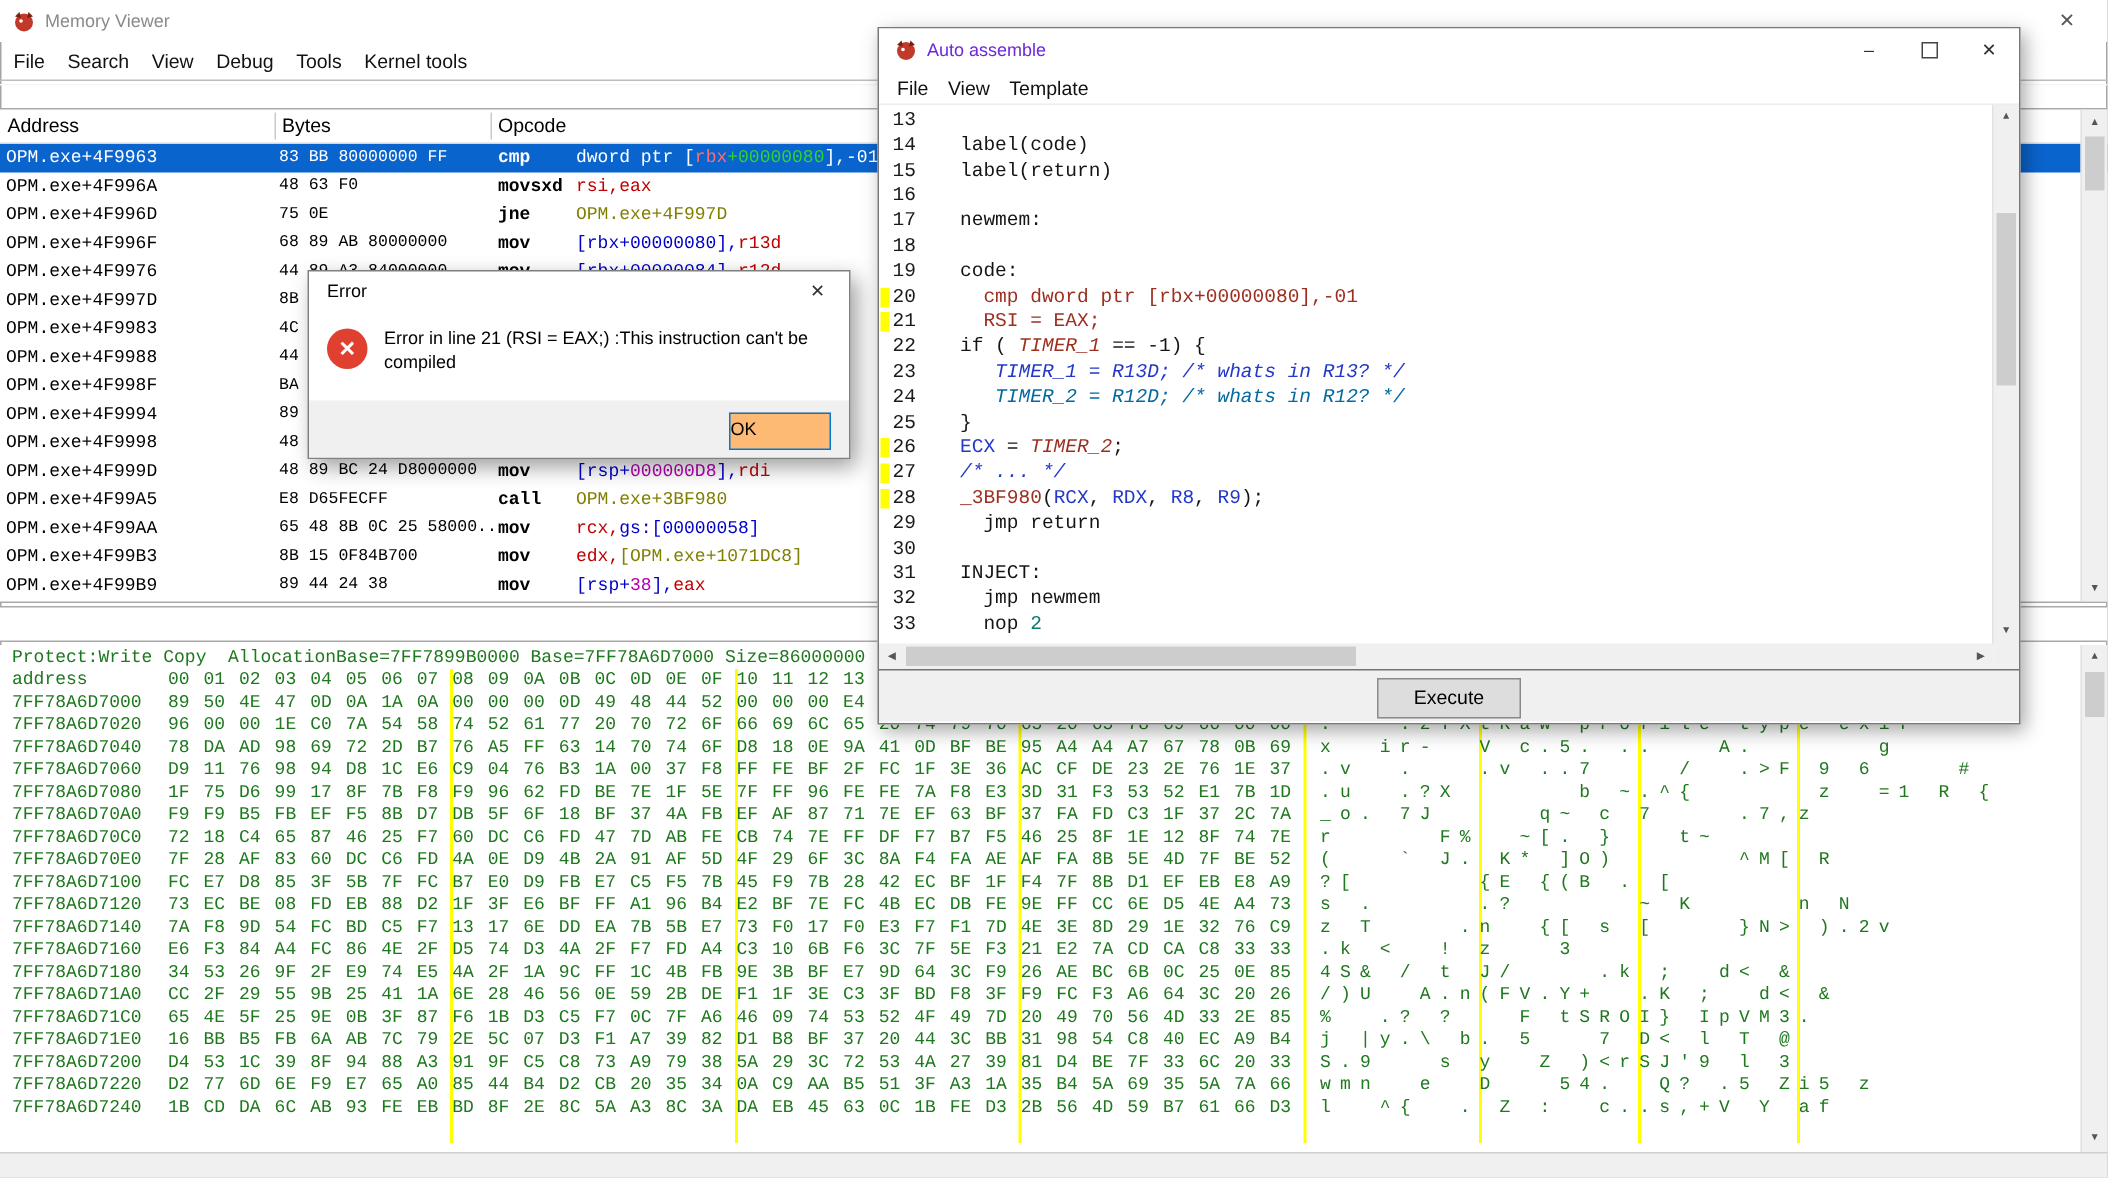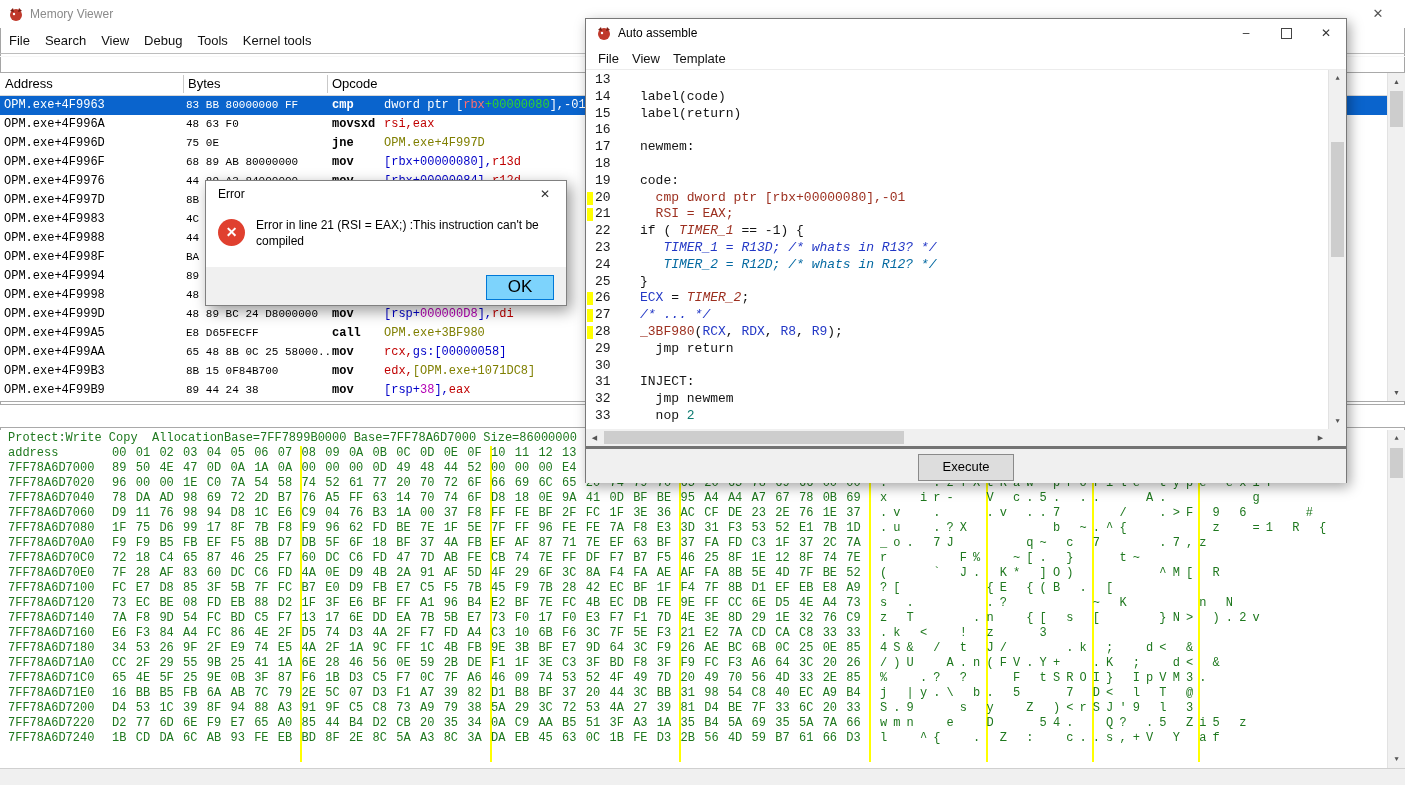--- a/index.html
+++ b/index.html
@@ -51,46 +51,46 @@
   .hbytes{position:absolute;left:112px;white-space:nowrap;}
   .hcell{display:inline-block;width:23.7px;}
   .hascii{position:absolute;left:880px;white-space:pre;letter-spacing:6.1px;}
   .ysep{position:absolute;top:16px;height:316px;width:2px;z-index:0;}
   .hex-sb{right:0;top:0;height:338px;border-left:1px solid #e2e2e2;}
   .bottomstrip{position:absolute;top:768px;left:0;width:1405px;height:17px;background:#f0f0f0;border-top:1px solid #d0d0d0;}
   
   .aa-window{position:absolute;left:585px;top:18px;width:760px;height:463px;background:#fff;border:1px solid #787878;box-shadow:3px 4px 12px rgba(0,0,0,0.35);z-index:50;}
   .aa-titlebar{position:relative;height:28px;background:#fff;}
   .aa-icon{position:absolute;left:10px;top:6px;width:16px;height:16px;}
-  .aa-title{position:absolute;left:32px;top:7px;font-size:12px;color:#000000;}
+  .aa-title{position:absolute;left:32px;top:7px;font-size:12px;color:#6d28d9;}
   .aa-btns{position:absolute;right:0;top:0;height:28px;display:flex;}
   .aa-btn{width:40px;height:28px;text-align:center;line-height:28px;font-size:12px;color:#333;}
   .maxbox{display:inline-block;width:9px;height:9px;border:1px solid #444;vertical-align:middle;}
   #aa-menu{position:relative;height:22px;padding-left:12px;gap:13px;}
   .aa-code{position:absolute;top:50px;left:0;right:0;height:360px;overflow:hidden;border-top:1px solid #ececec;font-family:"Liberation Mono",monospace;font-size:13px;background:#fff;}
   #aa-lines{position:absolute;top:2px;left:0;right:17px;}
   .aaline{position:relative;height:16.8px;line-height:16.8px;}
   .aamark{position:absolute;left:1px;top:2px;width:6px;height:13px;}
   .aanum{position:absolute;left:9px;color:#1a1a1a;}
   .aacode{position:absolute;left:54px;white-space:pre;}
   .aa-vsb{right:0;top:0;height:360px;border-left:1px solid #e2e2e2;}
   .aa-hscroll{position:absolute;left:0;right:17px;top:410px;height:17px;background:#f0f0f0;}
   .aa-corner{position:absolute;right:0;top:410px;width:17px;height:17px;background:#f0f0f0;}
-  .aa-bottom{position:absolute;left:0;right:0;top:427px;height:34px;background:#f0f0f0;border-top:3px solid #737373;}
+  .aa-bottom{position:absolute;left:0;right:0;top:427px;height:34px;background:#f0f0f0;border-top:1px solid #737373;}
   .execute-btn{position:absolute;left:50%;transform:translateX(-50%);top:5px;width:94px;height:25px;background:#ddd;border:1px solid #8a8a8a;font-size:13px;text-align:center;line-height:23px;}
   
   .error-dialog{position:absolute;left:205px;top:180px;width:360px;height:124px;background:#fff;border:1px solid #808080;box-shadow:4px 5px 14px rgba(0,0,0,0.4);z-index:100;}
   .err-titlebar{position:relative;height:26px;}
   .err-title{position:absolute;left:12px;top:6px;font-size:12px;color:#000000;}
   .err-close{position:absolute;right:0;top:0;width:42px;height:26px;text-align:center;line-height:26px;font-size:12px;color:#333;}
   .err-body{position:absolute;top:26px;left:0;right:0;height:60px;background:#fff;}
   .err-icon{position:absolute;left:12px;top:12px;width:27px;height:27px;border-radius:50%;color:#fff;text-align:center;line-height:27px;font-size:14px;font-weight:bold;}
   .err-msg{position:absolute;left:50px;top:10px;width:300px;font-size:12px;line-height:16px;}
   .err-strip{position:absolute;bottom:0;left:0;right:0;height:38px;background:#f0f0f0;}
-  .ok-btn{position:absolute;right:12px;top:8px;width:66px;height:23px;background:#7dd3fc;font-size:17px;text-align:center;line-height:21px;}
+  .ok-btn{position:absolute;right:12px;top:8px;width:66px;height:23px;background:#fdba74;font-size:12px;line-height:21px;}
 </style>
 </head>
 <body>
 
 <div class="titlebar-main">
   <span class="appicon">
     <svg width="16" height="16" viewBox="0 0 16 16">
         <circle cx="8" cy="9" r="6" fill="#c0392b"></circle>
         <path d="M2 5 L5 2 L6 6 Z" fill="#7a1f14"></path>
         <path d="M14 5 L11 2 L10 6 Z" fill="#7a1f14"></path>

